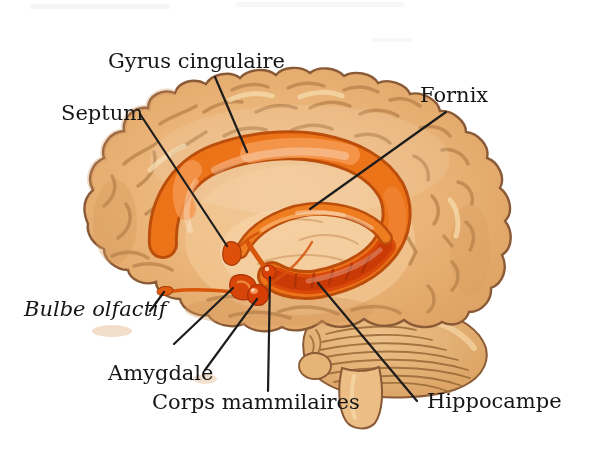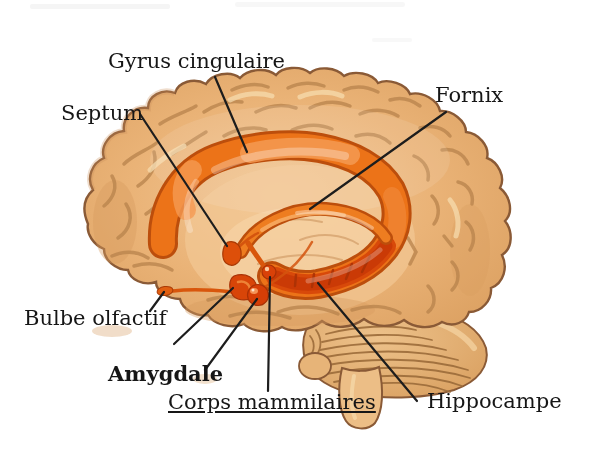--- a/index.html
+++ b/index.html
@@ -191,19 +191,19 @@
     <line x1="150" y1="311" x2="164" y2="292"></line>
     <line x1="174" y1="344" x2="233" y2="288"></line>
     <line x1="205" y1="370" x2="257" y2="299"></line>
     <line x1="268" y1="391" x2="270" y2="277"></line>
     <line x1="417" y1="401" x2="318" y2="283"></line>
   </g>
 </svg>
 
   <div class="label" style="left:108px;top:50px;">Gyrus cingulaire</div>
   <div class="label" style="left:61px;top:102px;">Septum</div>
-  <div class="label" style="left:435px;top:84px;">Fornix</div>
-  <div class="label" style="left:24px;top:307px;">Bulbe olfactif</div>
-  <div class="label" style="left:108px;top:362px;font-weight:bold;">Amygdale</div>
-  <div class="label" style="left:168px;top:391px;text-decoration:underline;">Corps mammilaires</div>
+  <div class="label" style="left:420px;top:84px;">Fornix</div>
+  <div class="label" style="left:24px;top:298px;font-style:italic;">Bulbe olfactif</div>
+  <div class="label" style="left:108px;top:362px;">Amygdale</div>
+  <div class="label" style="left:152px;top:391px;">Corps mammilaires</div>
   <div class="label" style="left:427px;top:390px;">Hippocampe</div>
 
 </div>
 
 </body></html>

